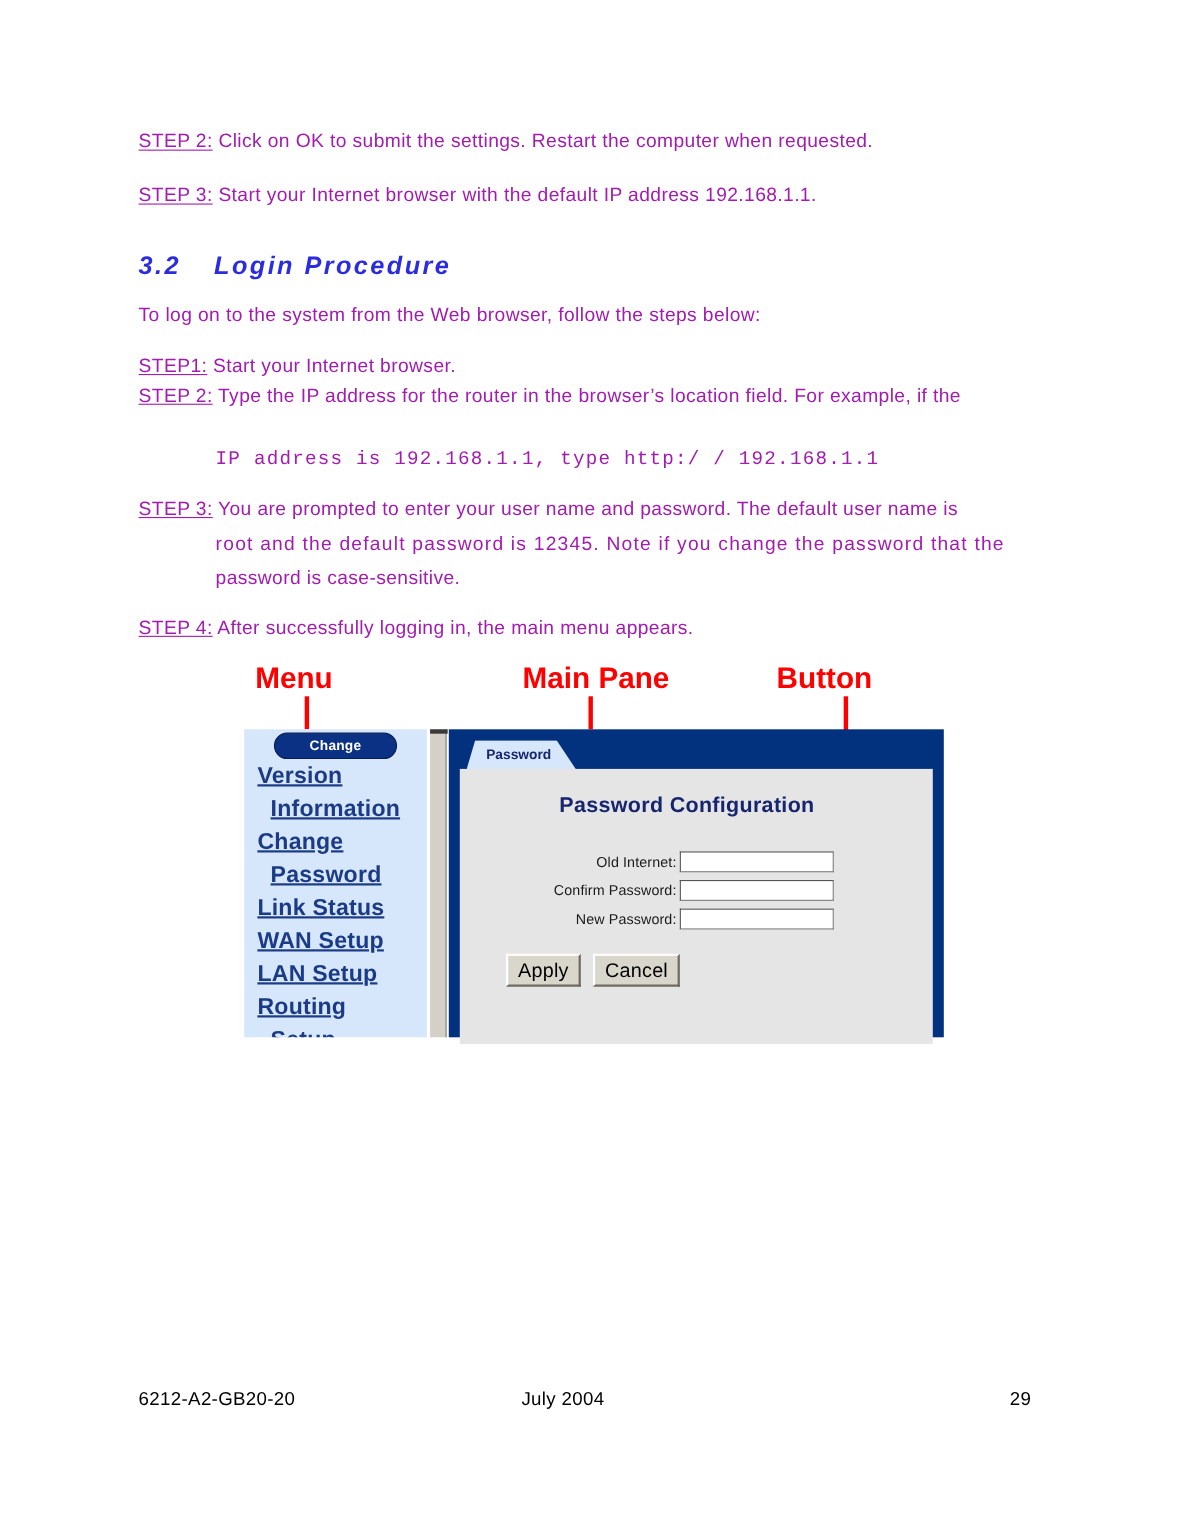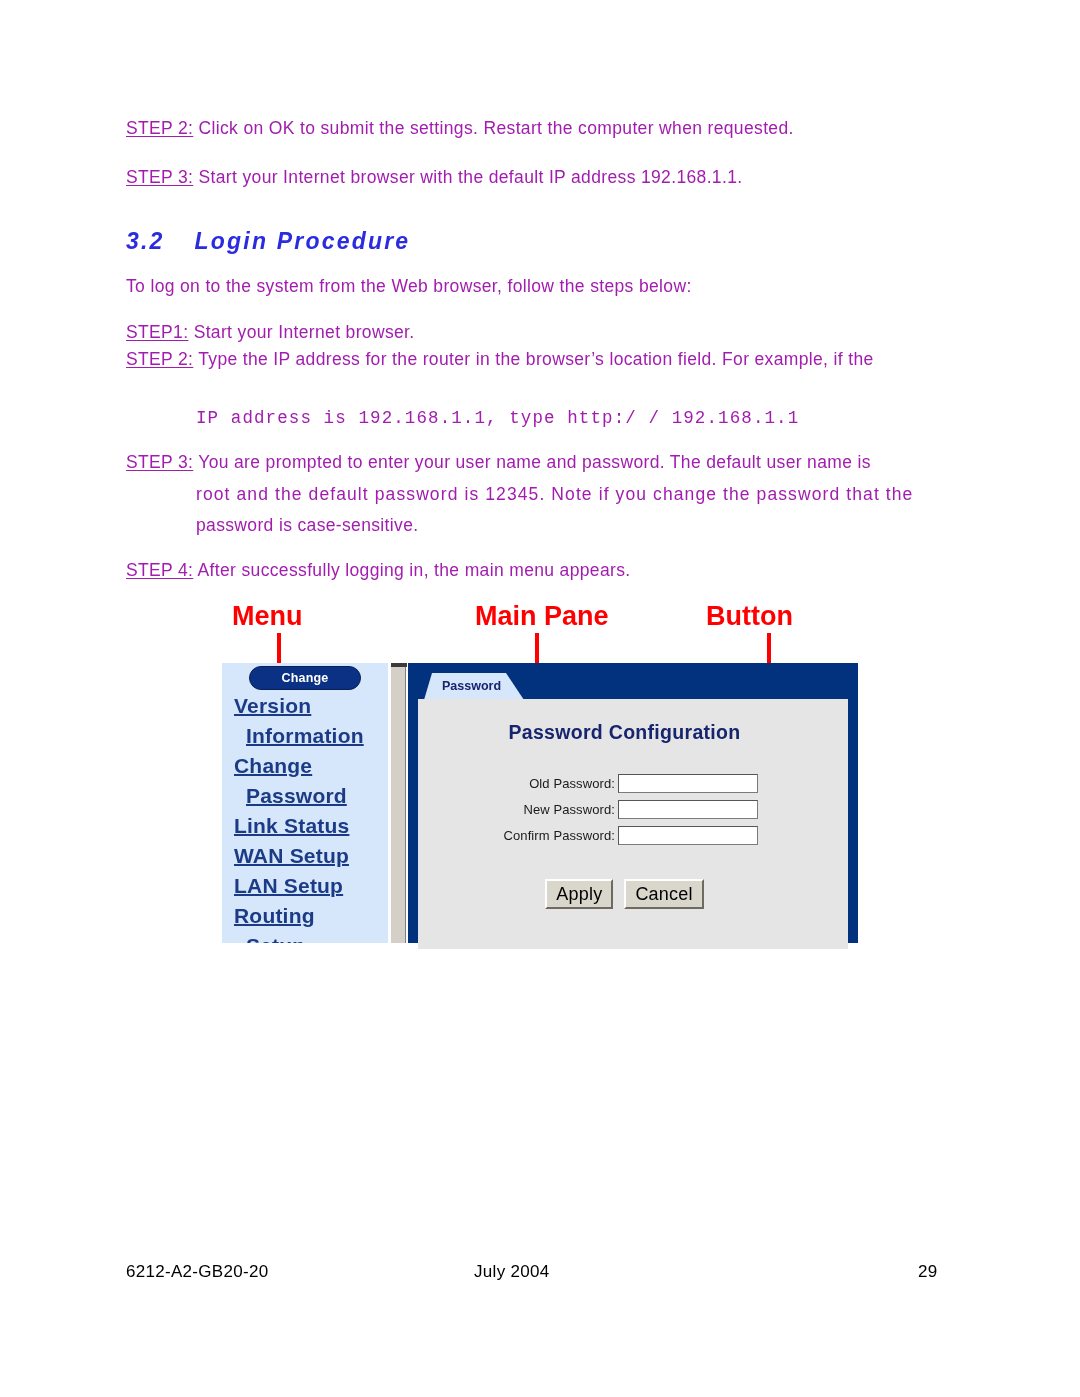--- a/index.html
+++ b/index.html
@@ -232,25 +232,25 @@
     box-sizing: border-box;
     font-size: 12px;
     padding: 0 2px;
     outline: none;
     font-family: "Liberation Sans", sans-serif;
   }
 
   .btn-row {
     position: absolute;
     left: 0;
-    top: 180px;
+    top: 168px;
     width: 413px;
     display: flex;
-    justify-content: center;
     gap: 11px;
+    padding-left: 42px;
   }
   .win-btn {
     min-width: 62px;
     height: 30px;
     background: #d9d6cc;
     border-top: 2px solid #ffffff;
     border-left: 2px solid #ffffff;
     border-right: 2px solid #6e6a60;
     border-bottom: 2px solid #6e6a60;
     color: #000000;
@@ -369,31 +369,31 @@
     <div class="mainpane">
       <div class="tab">
         <span class="tab-label">Password</span>
       </div>
 
       <div class="pane-body">
         <div class="pane-title">Password Configuration</div>
 
         <div class="form-rows">
           <div class="form-row">
-            <span class="form-label">Old Password:</span>
+            <span class="form-label">Old Internet:</span>
+            <input class="form-input" type="text" value="" style="">
+          </div>
+          <div class="form-row">
+            <span class="form-label">Confirm Password:</span>
             <input class="form-input" type="text" value="" style="">
           </div>
           <div class="form-row">
             <span class="form-label">New Password:</span>
             <input class="form-input" type="text" value="" style="">
           </div>
-          <div class="form-row">
-            <span class="form-label">Confirm Password:</span>
-            <input class="form-input" type="text" value="" style="">
-          </div>
         </div>
 
         <div class="btn-row">
           <div class="win-btn">Apply</div>
           <div class="win-btn">Cancel</div>
         </div>
       </div>
     </div>
   </div>
 

